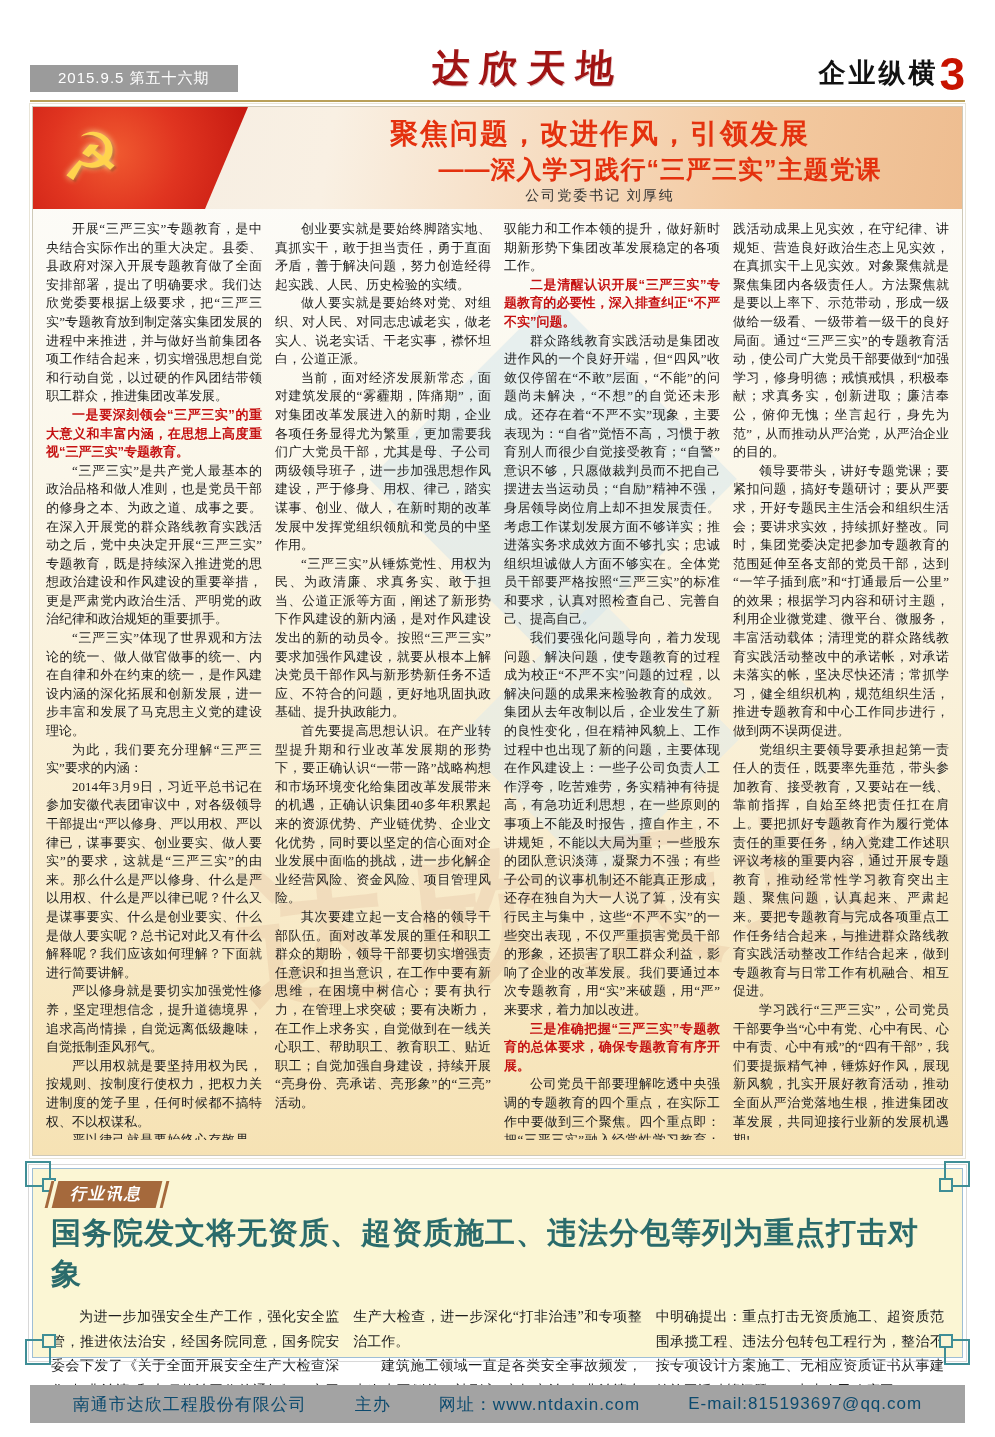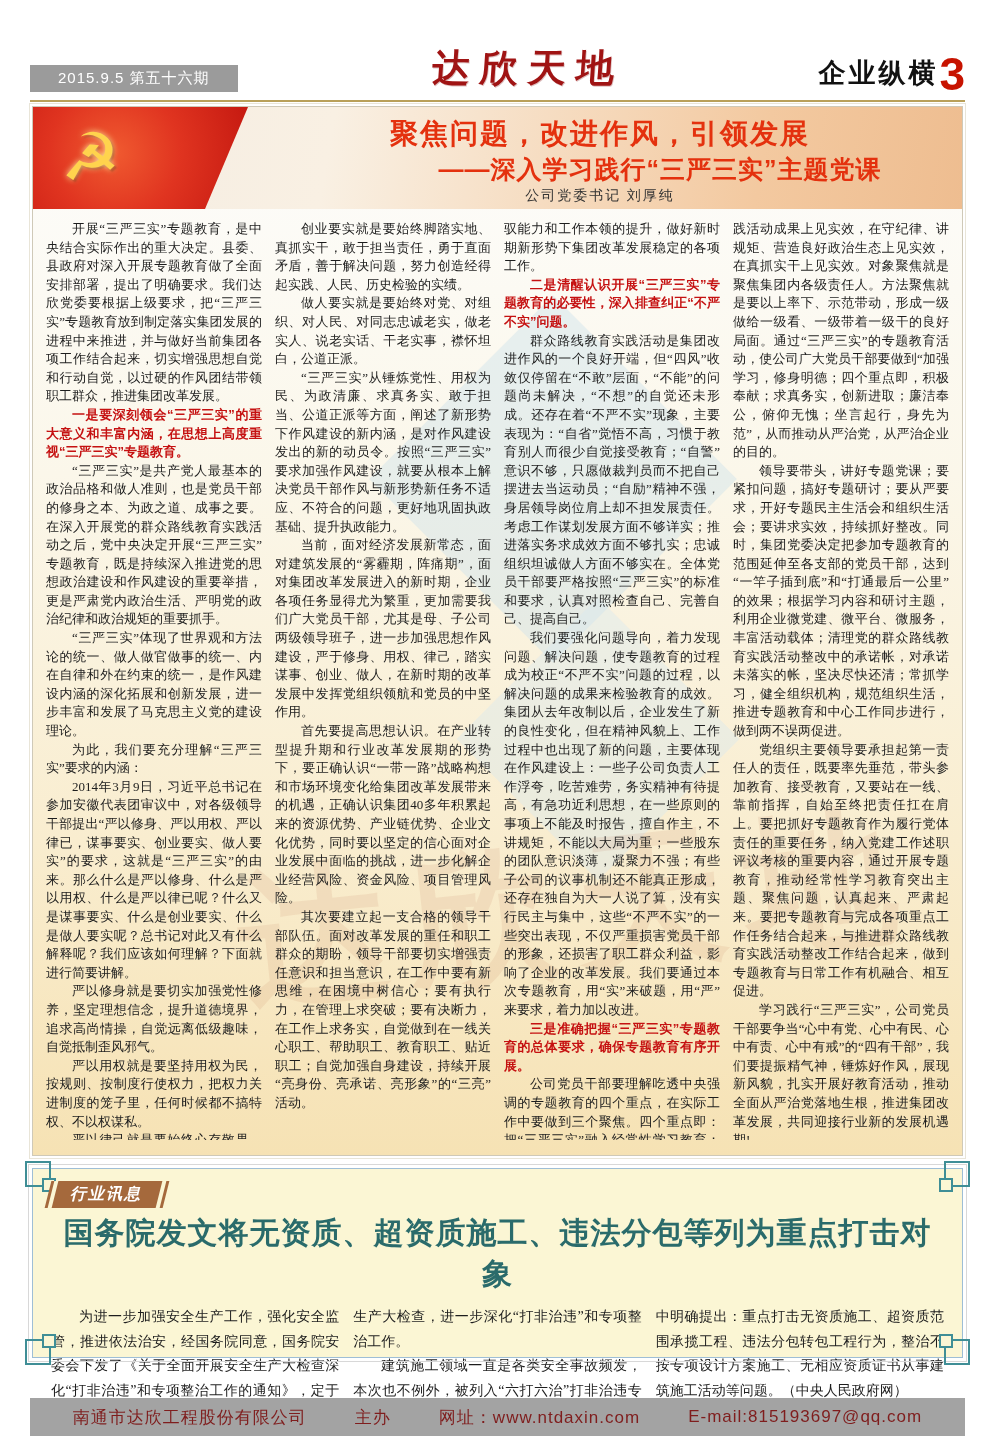--- a/index.html
+++ b/index.html
@@ -47,28 +47,28 @@
         border:1px solid #9ebed6;outline:1px solid #d8d8d8;outline-offset:3px;}
   .corner{position:absolute;width:22px;height:22px;border:2px solid #3f8e96;}
   .corner::after{content:"";position:absolute;width:10px;height:10px;border:2px solid #3f8e96;background:#fbf6d4;}
   .corner.tl{left:-8px;top:-8px;} .corner.tl::after{right:-7px;bottom:-7px;}
   .corner.tr{right:-8px;top:-8px;} .corner.tr::after{left:-7px;bottom:-7px;}
   .corner.bl{left:-8px;bottom:-8px;} .corner.bl::after{right:-7px;top:-7px;}
   .corner.br{right:-8px;bottom:-8px;} .corner.br::after{left:-7px;top:-7px;}
   .industry-badge{position:absolute;left:22px;top:12px;background:#a5693c;color:#fff;
         font-family:"Liberation Sans",sans-serif;font-size:16px;font-weight:bold;letter-spacing:2px;
         padding:3px 16px;transform:skewX(-14deg);box-shadow:-4px 0 0 #fbf6d4,-7px 0 0 #a5693c,4px 0 0 #fbf6d4,7px 0 0 #a5693c;}
-  .industry-headline{margin:44px 18px 6px;text-align:center;font-family:"Liberation Sans",sans-serif;
+  .industry-headline{margin:44px 18px 6px;font-family:"Liberation Sans",sans-serif;
         font-size:30px;font-weight:bold;color:#2a6b6b;letter-spacing:1px;}
   .industry-cols{display:flex;gap:14px;padding:4px 18px;}
   .industry-cols .icol{flex:1 1 0;overflow:hidden;height:100px;}
   .industry-cols p{margin:0;font-size:14px;line-height:24.5px;color:#1d1d1d;text-align:justify;text-indent:2em;}
   .industry-cols p.noindent{text-indent:0;}
   
-  .footer{position:absolute;left:30px;right:30px;bottom:1px;height:38px;background:#a3a3a3;color:#7f1d1d;
+  .footer{position:absolute;left:30px;right:30px;bottom:14px;height:38px;background:#a3a3a3;color:#0c4a6e;
         font-family:"Liberation Sans",sans-serif;font-size:17px;display:flex;align-items:center;
         justify-content:center;gap:48px;letter-spacing:1px;}
 </style>
 </head>
 <body>
 
 <div class="page">
 
   <div class="hdr">
     <div class="issue-badge">2015.9.5  第五十六期</div>
@@ -103,35 +103,35 @@
           <p class="normal">“三严三实”体现了世界观和方法论的统一、做人做官做事的统一、内在自律和外在约束的统一，是作风建设内涵的深化拓展和创新发展，进一步丰富和发展了马克思主义党的建设理论。</p>
           <p class="normal">为此，我们要充分理解“三严三实”要求的内涵：</p>
           <p class="normal">2014年3月9日，习近平总书记在参加安徽代表团审议中，对各级领导干部提出“严以修身、严以用权、严以律已，谋事要实、创业要实、做人要实”的要求，这就是“三严三实”的由来。那么什么是严以修身、什么是严以用权、什么是严以律已呢？什么又是谋事要实、什么是创业要实、什么是做人要实呢？总书记对此又有什么解释呢？我们应该如何理解？下面就进行简要讲解。</p>
           <p class="normal">严以修身就是要切实加强党性修养，坚定理想信念，提升道德境界，追求高尚情操，自觉远离低级趣味，自觉抵制歪风邪气。</p>
           <p class="normal">严以用权就是要坚持用权为民，按规则、按制度行使权力，把权力关进制度的笼子里，任何时候都不搞特权、不以权谋私。</p>
           <p class="normal">严以律己就是要始终心存敬畏、手握戒尺，慎独慎微、勤于自省，遵守党纪国法，做到为政清廉。</p>
         </div>
         <div class="col">
           <p class="normal">创业要实就是要始终脚踏实地、真抓实干，敢于担当责任，勇于直面矛盾，善于解决问题，努力创造经得起实践、人民、历史检验的实绩。</p>
           <p class="normal">做人要实就是要始终对党、对组织、对人民、对同志忠诚老实，做老实人、说老实话、干老实事，襟怀坦白，公道正派。</p>
+          <p class="normal">当前，面对经济发展新常态，面对建筑发展的“雾霾期，阵痛期”，面对集团改革发展进入的新时期，企业各项任务显得尤为繁重，更加需要我们广大党员干部，尤其是母、子公司两级领导班子，进一步加强思想作风建设，严于修身、用权、律己，踏实谋事、创业、做人，在新时期的改革发展中发挥党组织领航和党员的中坚作用。</p>
           <p class="normal">“三严三实”从锤炼党性、用权为民、为政清廉、求真务实、敢于担当、公道正派等方面，阐述了新形势下作风建设的新内涵，是对作风建设发出的新的动员令。按照“三严三实”要求加强作风建设，就要从根本上解决党员干部作风与新形势新任务不适应、不符合的问题，更好地巩固执政基础、提升执政能力。</p>
-          <p class="normal">当前，面对经济发展新常态，面对建筑发展的“雾霾期，阵痛期”，面对集团改革发展进入的新时期，企业各项任务显得尤为繁重，更加需要我们广大党员干部，尤其是母、子公司两级领导班子，进一步加强思想作风建设，严于修身、用权、律己，踏实谋事、创业、做人，在新时期的改革发展中发挥党组织领航和党员的中坚作用。</p>
           <p class="normal">首先要提高思想认识。在产业转型提升期和行业改革发展期的形势下，要正确认识“一带一路”战略构想和市场环境变化给集团改革发展带来的机遇，正确认识集团40多年积累起来的资源优势、产业链优势、企业文化优势，同时要以坚定的信心面对企业发展中面临的挑战，进一步化解企业经营风险、资金风险、项目管理风险。</p>
           <p class="normal">其次要建立起一支合格的领导干部队伍。面对改革发展的重任和职工群众的期盼，领导干部要切实增强责任意识和担当意识，在工作中要有新思维，在困境中树信心；要有执行力，在管理上求突破；要有决断力，在工作上求务实，自觉做到在一线关心职工、帮助职工、教育职工、贴近职工；自觉加强自身建设，持续开展“亮身份、亮承诺、亮形象”的“三亮”活动。</p>
         </div>
         <div class="col">
           <p class="normal noindent">驭能力和工作本领的提升，做好新时期新形势下集团改革发展稳定的各项工作。</p>
           <p class="subhead">二是清醒认识开展“三严三实”专题教育的必要性，深入排查纠正“不严不实”问题。</p>
           <p class="normal">群众路线教育实践活动是集团改进作风的一个良好开端，但“四风”收敛仅停留在“不敢”层面，“不能”的问题尚未解决，“不想”的自觉还未形成。还存在着“不严不实”现象，主要表现为：“自省”觉悟不高，习惯于教育别人而很少自觉接受教育；“自警”意识不够，只愿做裁判员而不把自己摆进去当运动员；“自励”精神不强，身居领导岗位肩上却不担发展责任。考虑工作谋划发展方面不够详实；推进落实务求成效方面不够扎实；忠诚组织坦诚做人方面不够实在。全体党员干部要严格按照“三严三实”的标准和要求，认真对照检查自己、完善自己、提高自己。</p>
           <p class="normal">我们要强化问题导向，着力发现问题、解决问题，使专题教育的过程成为校正“不严不实”问题的过程，以解决问题的成果来检验教育的成效。集团从去年改制以后，企业发生了新的良性变化，但在精神风貌上、工作过程中也出现了新的问题，主要体现在作风建设上：一些子公司负责人工作浮夸，吃苦难劳，务实精神有待提高，有急功近利思想，在一些原则的事项上不能及时报告，擅自作主，不讲规矩，不能以大局为重；一些股东的团队意识淡薄，凝聚力不强；有些子公司的议事机制还不能真正形成，还存在独自为大一人说了算，没有实行民主与集中，这些“不严不实”的一些突出表现，不仅严重损害党员干部的形象，还损害了职工群众利益，影响了企业的改革发展。我们要通过本次专题教育，用“实”来破题，用“严”来要求，着力加以改进。</p>
           <p class="subhead">三是准确把握“三严三实”专题教育的总体要求，确保专题教育有序开展。</p>
           <p class="normal">公司党员干部要理解吃透中央强调的专题教育的四个重点，在实际工作中要做到三个聚焦。四个重点即：把“三严三实”融入经常性学习教育；专题教育不分批次、不划阶段、不设环节；专题教育不是一次活动；要给创造性开展工作留下空间。三个聚焦即目标、对象和方法聚焦。目标聚焦就是在深化“四风”整治、巩固和拓展群众路线教育实</p>
         </div>
         <div class="col">
-          <p class="normal noindent">践活动成果上见实效，在守纪律、讲规矩、营造良好政治生态上见实效，在真抓实干上见实效。对象聚焦就是聚焦集团内各级责任人。方法聚焦就是要以上率下、示范带动，形成一级做给一级看、一级带着一级干的良好局面。通过“三严三实”的专题教育活动，使公司广大党员干部要做到“加强学习，修身明德；四个重点即，积极奉献；求真务实，创新进取；廉洁奉公，俯仰无愧；坐言起行，身先为范”，从而推动从严治党，从严治企业的目的。</p>
+          <p class="normal noindent">践活动成果上见实效，在守纪律、讲规矩、营造良好政治生态上见实效，在真抓实干上见实效。对象聚焦就是聚焦集团内各级责任人。方法聚焦就是要以上率下、示范带动，形成一级做给一级看、一级带着一级干的良好局面。通过“三严三实”的专题教育活动，使公司广大党员干部要做到“加强学习，修身明德；戒慎戒惧，积极奉献；求真务实，创新进取；廉洁奉公，俯仰无愧；坐言起行，身先为范”，从而推动从严治党，从严治企业的目的。</p>
           <p class="normal">领导要带头，讲好专题党课；要紧扣问题，搞好专题研讨；要从严要求，开好专题民主生活会和组织生活会；要讲求实效，持续抓好整改。同时，集团党委决定把参加专题教育的范围延伸至各支部的党员干部，达到“一竿子插到底”和“打通最后一公里”的效果；根据学习内容和研讨主题，利用企业微党建、微平台、微服务，丰富活动载体；清理党的群众路线教育实践活动整改中的承诺帐，对承诺未落实的帐，坚决尽快还清；常抓学习，健全组织机构，规范组织生活，推进专题教育和中心工作同步进行，做到两不误两促进。</p>
           <p class="normal">党组织主要领导要承担起第一责任人的责任，既要率先垂范，带头参加教育、接受教育，又要站在一线、靠前指挥，自始至终把责任扛在肩上。要把抓好专题教育作为履行党体责任的重要任务，纳入党建工作述职评议考核的重要内容，通过开展专题教育，推动经常性学习教育突出主题、聚焦问题，认真起来、严肃起来。要把专题教育与完成各项重点工作任务结合起来，与推进群众路线教育实践活动整改工作结合起来，做到专题教育与日常工作有机融合、相互促进。</p>
           <p class="normal">学习践行“三严三实”，公司党员干部要争当“心中有党、心中有民、心中有责、心中有戒”的“四有干部”，我们要提振精气神，锤炼好作风，展现新风貌，扎实开展好教育活动，推动全面从严治党落地生根，推进集团改革发展，共同迎接行业新的发展机遇期!</p>
         </div>
       </div>
   </section>
 
   <section class="industry">
     <div class="corner tl"></div>
     <div class="corner tr"></div>

